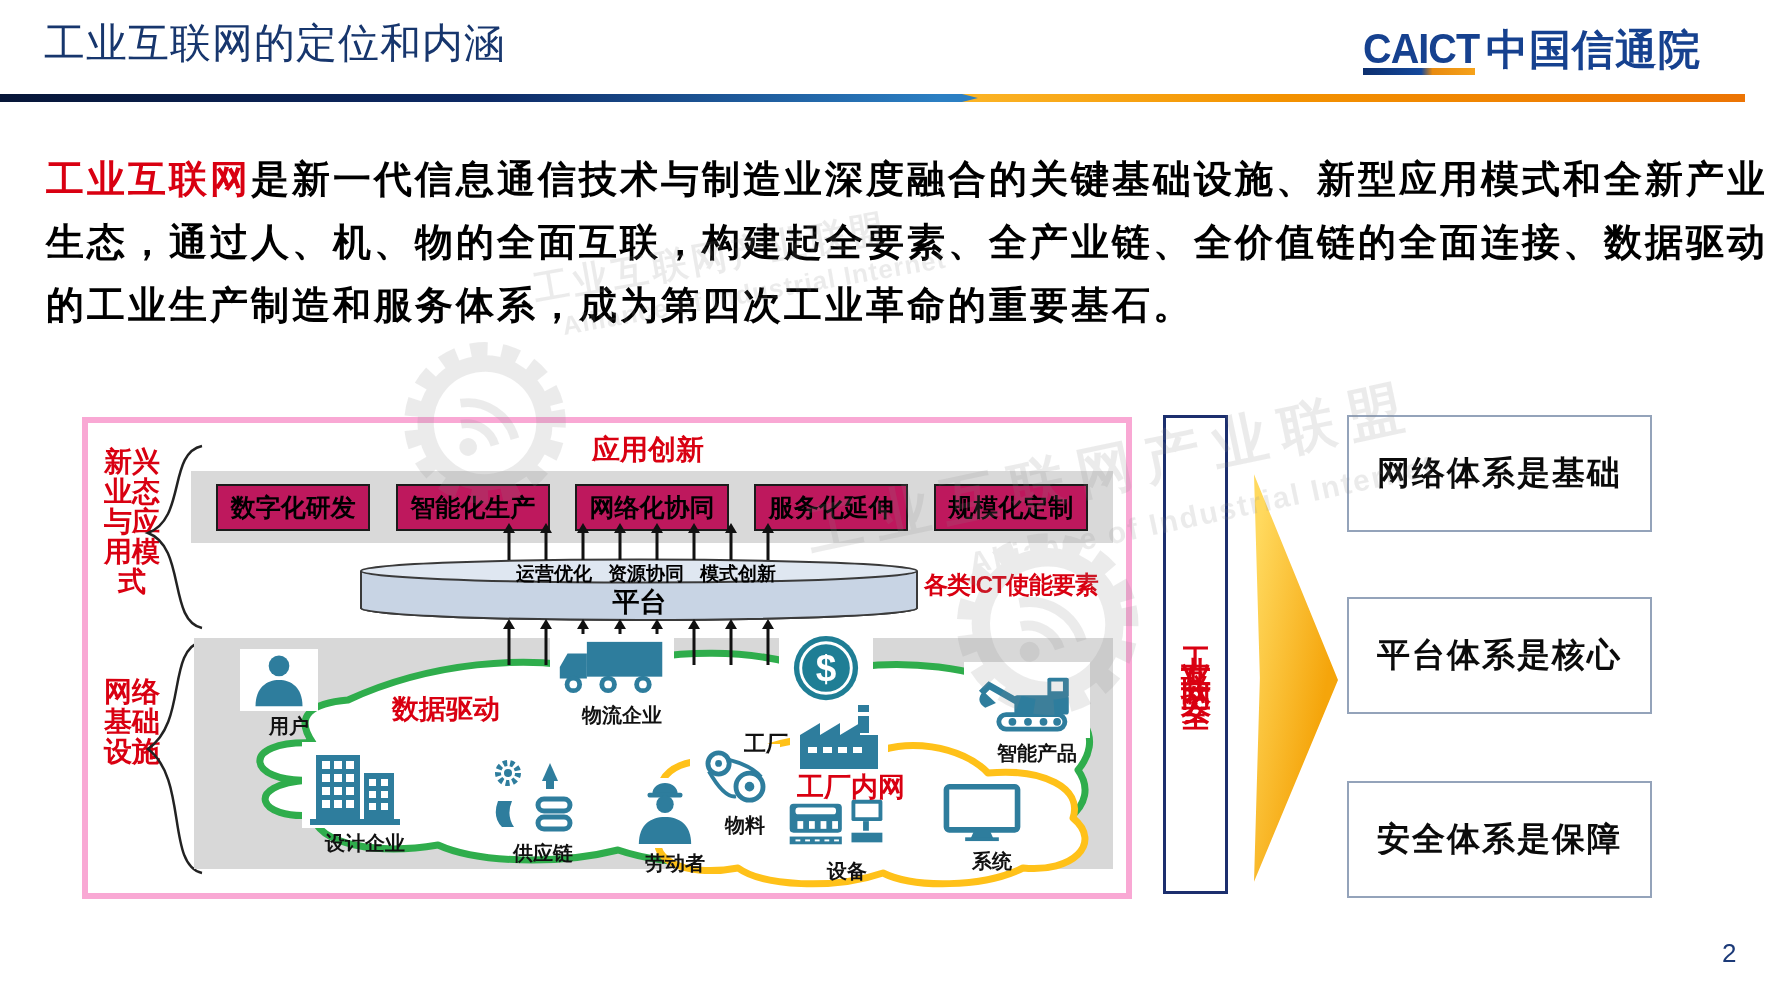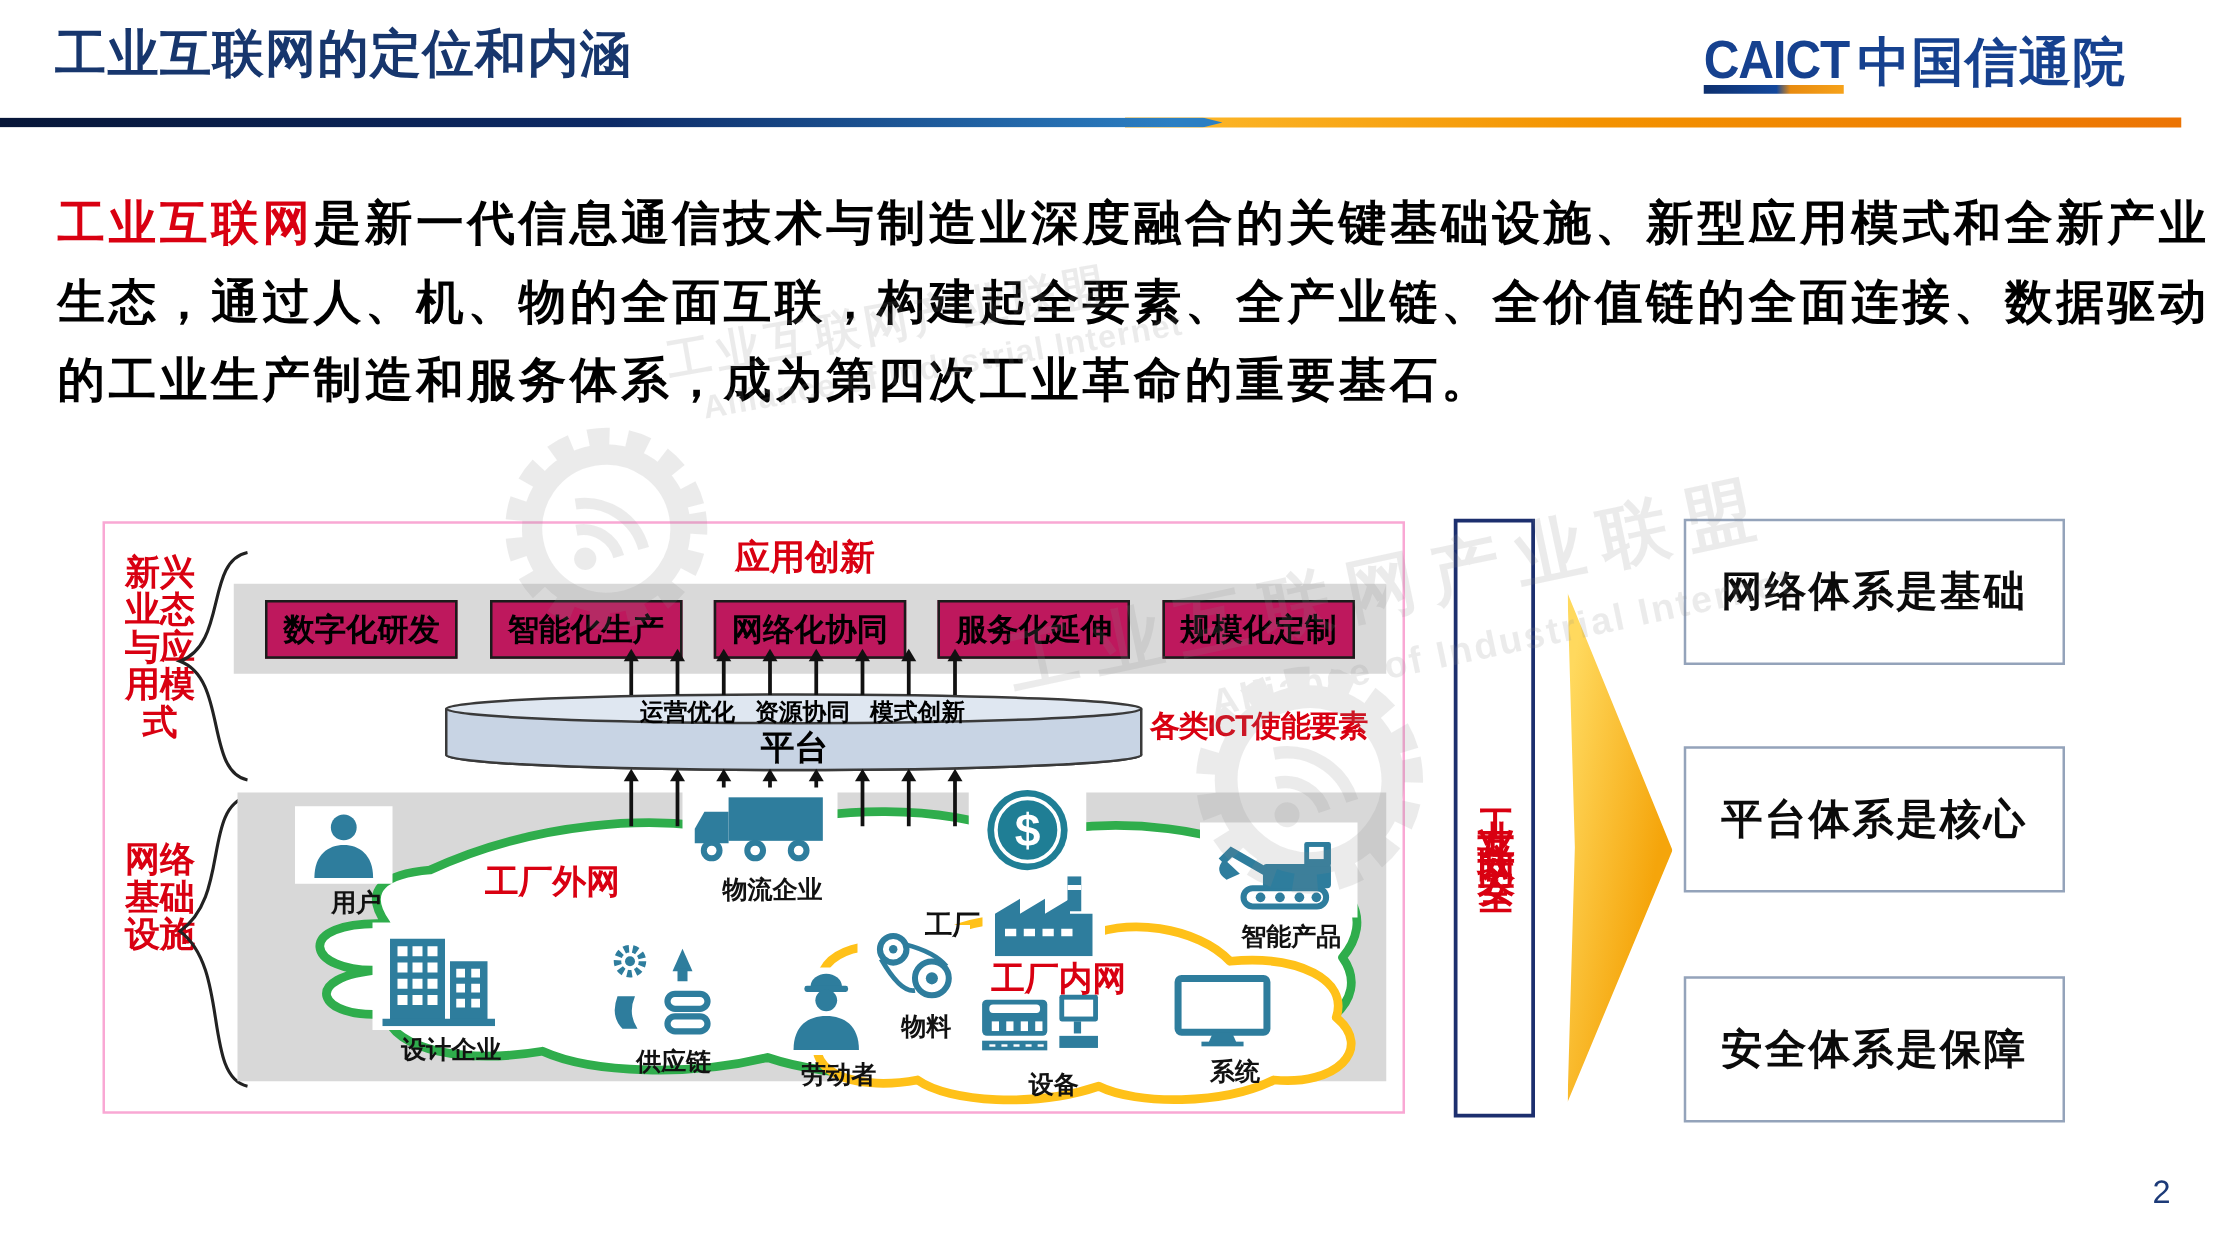--- a/index.html
+++ b/index.html
@@ -1,21 +1,21 @@
 <!DOCTYPE html>
 <html><head>
 <meta charset="utf-8">
 <style>
   html,body{margin:0;padding:0;background:#fff;}
   .slide{position:relative;width:1778px;height:1000px;background:#fff;overflow:hidden;
          font-family:"Liberation Sans","DejaVu Sans",sans-serif;}
   .abs{position:absolute;}
 
   
-  .title{left:44px;top:16px;font-size:41px;font-weight:700;color:#17366d;letter-spacing:1px;}
+  .title{left:44px;top:16px;font-size:41px;font-weight:400;color:#17366d;letter-spacing:1px;}
   .divider-orange{left:900px;top:94px;width:845px;height:8px;
      background:linear-gradient(90deg,#fdbb2d 0%,#f39200 45%,#ec7404 100%);}
   .divider-blue{left:0;top:94px;width:978px;height:8px;
      background:linear-gradient(90deg,#071638 0%,#0d2a66 50%,#2b7fc3 96%);
      clip-path:polygon(0 0,calc(100% - 16px) 0,100% 50%,calc(100% - 16px) 100%,0 100%);}
   .logo-acronym{left:1363px;top:24px;font-size:43px;font-weight:900;color:#16418f;
      letter-spacing:-1px;transform:scaleX(.92);transform-origin:left;}
   .logo-underline{left:1363px;top:68px;width:112px;height:7px;
      background:linear-gradient(90deg,#0d2f6e 0%,#14489c 52%,#e88b10 62%,#f6a21a 100%);}
   .logo-name{left:1486px;top:22px;font-size:42px;font-weight:900;color:#16418f;letter-spacing:1px;}
@@ -33,21 +33,21 @@
   .wm-cn{position:absolute;font-weight:900;white-space:nowrap;}
   .wm-en{position:absolute;font-weight:700;white-space:nowrap;}
   .wm1 .wm-cn{left:160px;top:8px;font-size:36px;letter-spacing:4px;}
   .wm1 .wm-en{left:182px;top:58px;font-size:26px;letter-spacing:1px;}
   .wm1 .wm-gear{left:0;top:66px;width:178px;height:178px;}
   .wm2 .wm-cn{left:24px;top:0;font-size:56px;letter-spacing:13px;}
   .wm2 .wm-en{left:176px;top:84px;font-size:30px;letter-spacing:2px;}
   .wm2 .wm-gear{left:140px;top:76px;width:200px;height:200px;}
 
   
-  .diagram{left:82px;top:417px;width:1038px;height:470px;border:2px solid #f9a8d4;background:#fff;}
+  .diagram{left:82px;top:417px;width:1038px;height:470px;border:6px solid #f9a8d4;background:#fff;}
   .brace-label{width:64px;text-align:center;font-size:28px;line-height:30px;font-weight:900;color:#d90011;}
   .blabel1{left:12px;top:24px;}
   .blabel2{left:12px;top:254px;}
   .brace1{left:54px;top:20px;}
   .brace2{left:54px;top:214px;}
   .app-label{left:430px;top:8px;width:260px;text-align:center;font-size:28px;font-weight:900;color:#d90011;}
   .band{left:103px;top:48px;width:922px;height:72px;background:#d9d9d9;display:flex;
         align-items:center;justify-content:space-evenly;}
   .app-box{width:150px;height:43px;background:#be185d;border:2px solid #1b1b1b;display:flex;
         align-items:center;justify-content:center;font-size:25px;font-weight:900;color:#000;}
@@ -203,21 +203,21 @@
                C 560,225 470,222 420,205 C 360,220 280,218 240,200 C 180,210 120,200 115,170
                C 60,175 45,140 110,135 C 50,138 40,95 115,98 C 95,70 115,58 150,55 Z" fill="#ffffff" stroke="#2fad4c" stroke-width="7" stroke-linejoin="round"></path>
     </svg>
 
     <svg class="abs cloud" style="left:515px;top:305px;" width="515" height="160" viewBox="0 0 515 160">
       <path d="M 60,75 C 45,40 95,22 135,40 C 160,8 230,2 265,28 C 300,8 360,18 385,45
                C 440,40 480,60 470,90 C 500,115 470,145 420,140 C 380,160 310,160 280,145
                C 230,162 160,158 135,140 C 80,150 40,130 60,100 C 40,95 45,85 60,75 Z" fill="#ffffff" stroke="#ffc119" stroke-width="7" stroke-linejoin="round"></path>
     </svg>
 
-    <div class="abs net-label outer-net">工厂外网</div>
+    <div class="abs net-label outer-net">数据驱动</div>
     <div class="abs net-label inner-net">工厂内网</div>
 
     <div class="abs node" style="left:152px;top:226px;">
       <div class="node-icon" style="width:70px;height:58px;">
         <svg width="62" height="54" viewBox="0 0 66 56">
           <circle cx="33" cy="13" r="11" fill="#2e7d9d"></circle>
           <path d="M8,56 C8,36 20,28 33,28 C46,28 58,36 58,56 Z" fill="#2e7d9d"></path>
         </svg>
       </div>
       <div class="node-label">用户</div>

